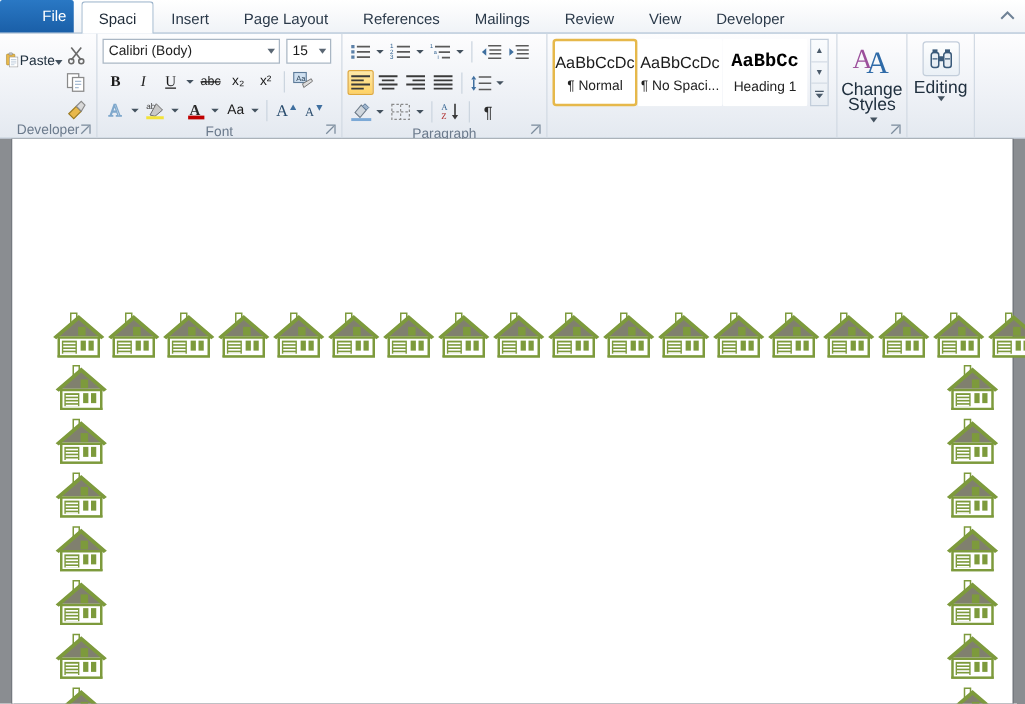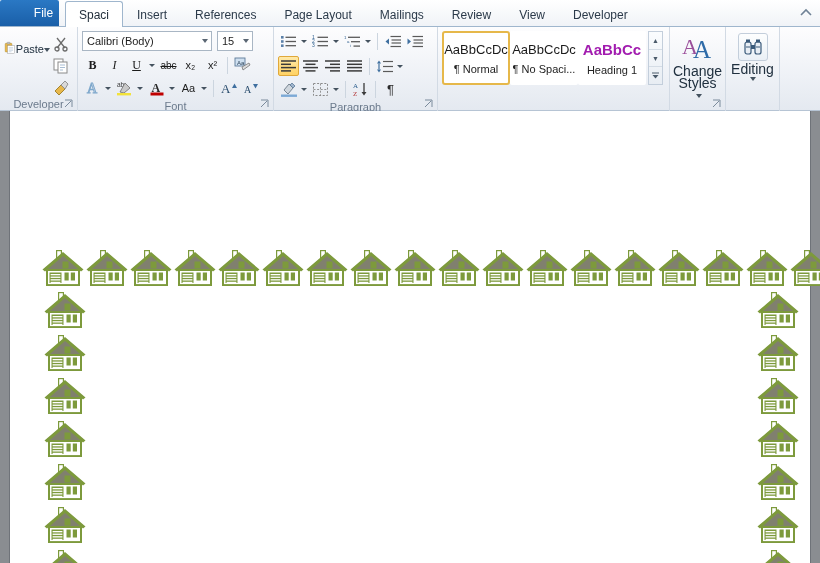--- a/index.html
+++ b/index.html
@@ -119,21 +119,21 @@
     position: relative;
   }
   .combo .cb-arrow {
     position: absolute; right: 3px; top: 50%;
     transform: translateY(-50%);
     width: 0; height: 0;
     border-left: 3.5px solid transparent;
     border-right: 3.5px solid transparent;
     border-top: 4px solid #5a6673;
   }
-  .combo-name { width: 130px; }
+  .combo-name { width: 142px; }
   .combo-size { width: 36px; margin-left: 3px; }
   .btn {
     min-width: 21px; height: 20px;
     display: flex; align-items: center; justify-content: center;
     font-size: 12px; color: #1b1b1b;
     border: 1px solid transparent;
     border-radius: 2px;
     cursor: default;
   }
   .btn.on {
@@ -170,21 +170,21 @@
   .style-item.sel {
     border: 2px solid #e6b84a;
     background: #fff;
     border-radius: 3px;
   }
   .style-prev {
     font-size: 13px; color: #1b1b1b;
     white-space: nowrap; overflow: hidden;
     max-width: 64px;
   }
-  .style-prev.h1 { color: #a21caf; font-weight: bold; font-size: 15px; font-family: Liberation Sans, sans-serif; }
+  .style-prev.h1 { color: #000000; font-weight: bold; font-size: 15px; font-family: Liberation Mono, monospace; }
   .style-name { font-size: 11px; color: #222; margin-top: 6px; white-space: nowrap; overflow:hidden; max-width:64px;}
   .style-scroll {
     width: 15px; height: 54px;
     display: flex; flex-direction: column;
     border: 1px solid #c3cedb;
     background: linear-gradient(#fafcfe,#e8edf3);
     margin-left: 2px;
   }
   .style-scroll > div {
     flex: 1; display: flex; align-items: center; justify-content: center;
@@ -239,22 +239,22 @@
   .house { width: 44px; height: 43px; flex: none; }
   .house svg { display: block; }
 </style>
 </head>
 <body>
 
 <div class="tabbar">
   <div class="tab-file">File</div>
   <div class="tab active">Spaci</div>
   <div class="tab">Insert</div>
+  <div class="tab">Page Layout</div>
   <div class="tab">References</div>
-  <div class="tab">Page Layout</div>
   <div class="tab">Mailings</div>
   <div class="tab">Review</div>
   <div class="tab">View</div>
   <div class="tab">Developer</div>
   <div class="help-btn">
     <svg width="14" height="12" viewBox="0 0 14 12">
       <path d="M2 8 L7 3 L12 8" fill="none" stroke="#6f8296" stroke-width="1.6"></path>
     </svg>
   </div>
 </div>

